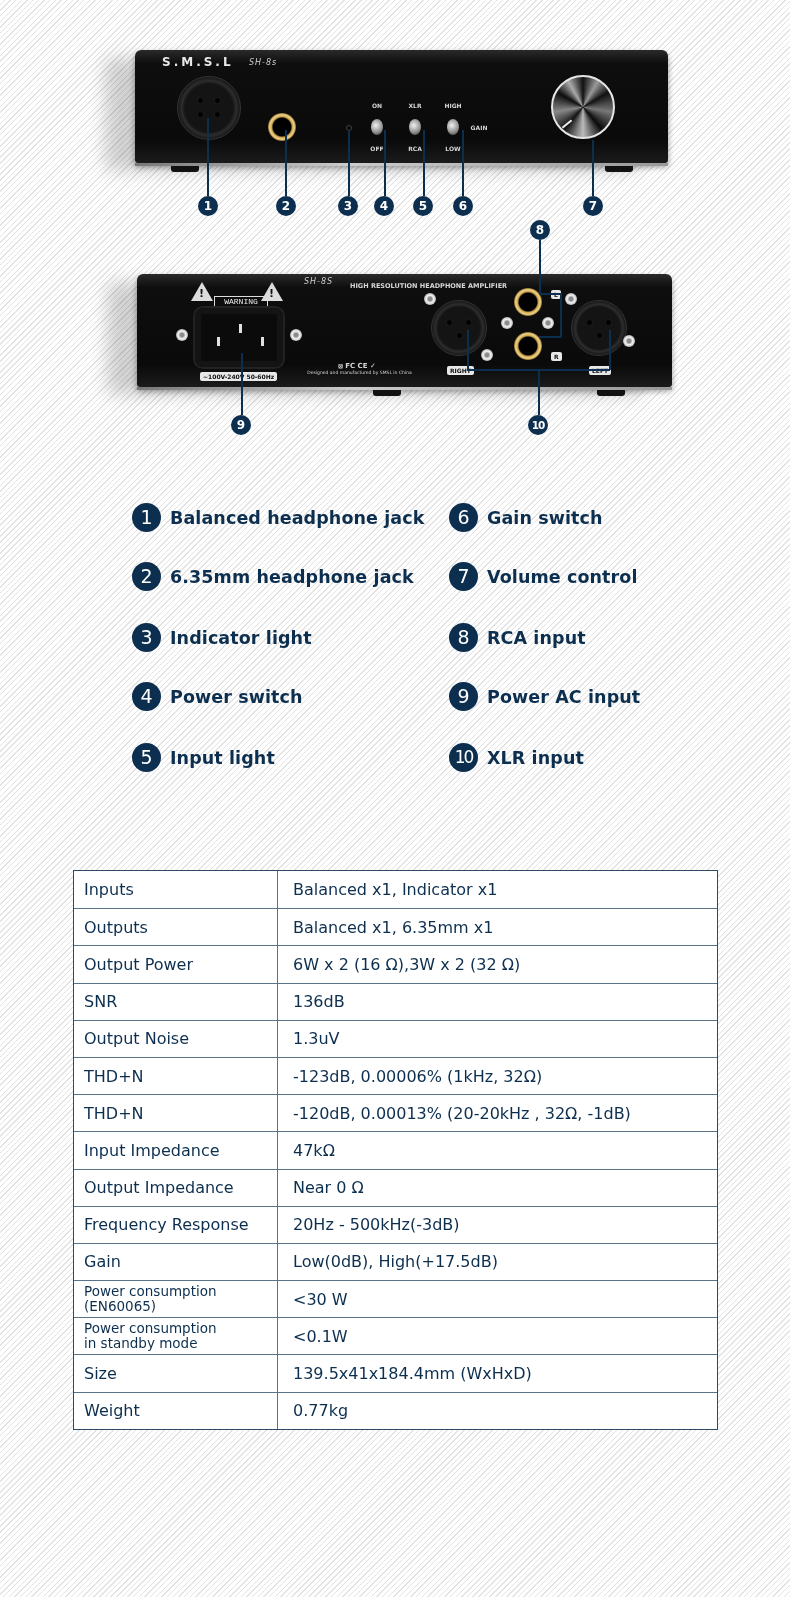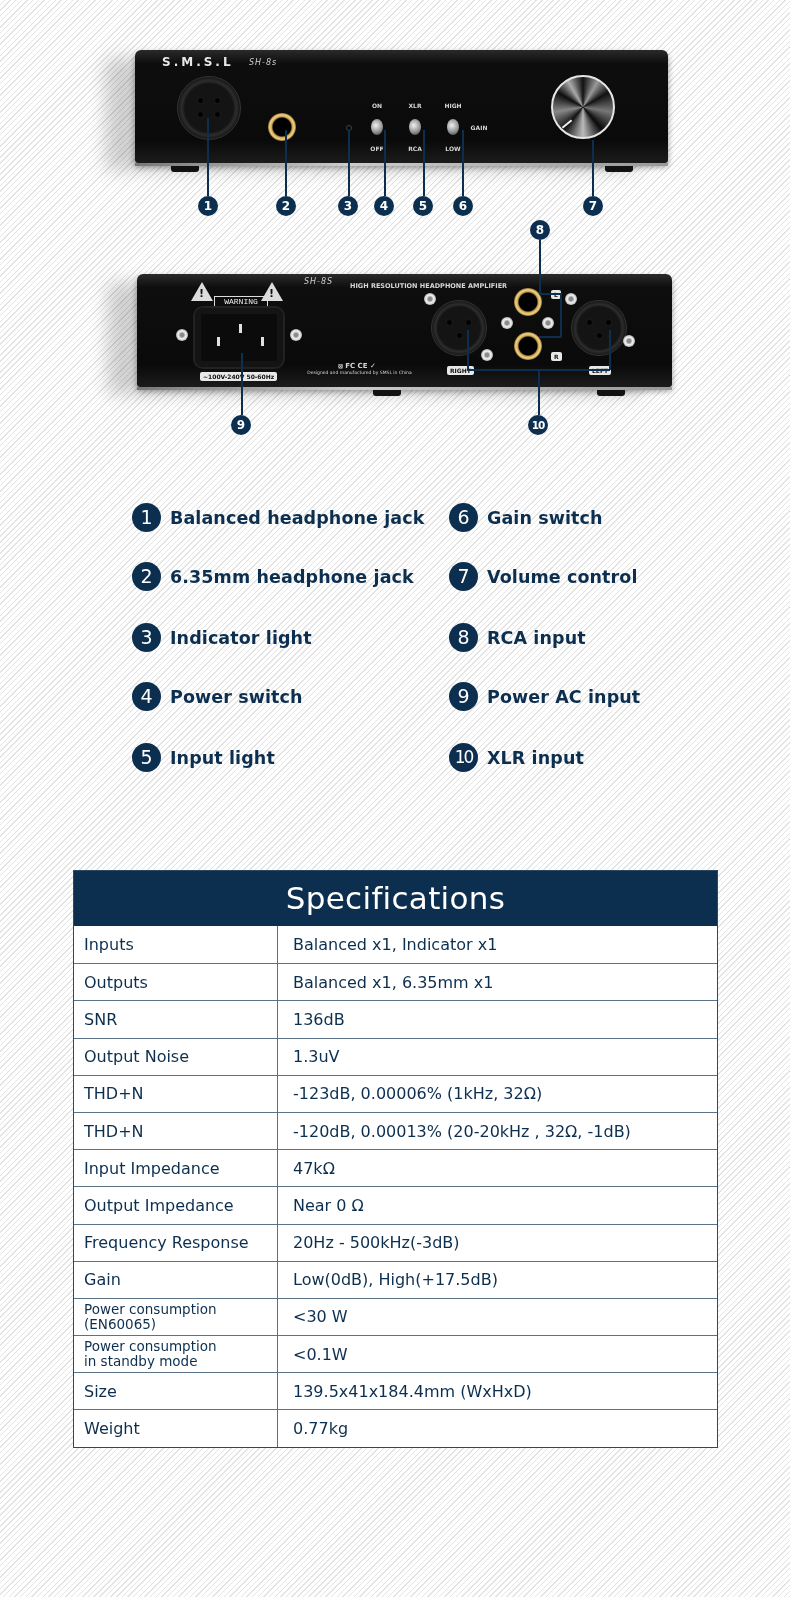--- a/index.html
+++ b/index.html
@@ -234,29 +234,32 @@
     <span class="legend-num">9</span>
     <span class="legend-text">Power AC input</span>
   </div>
   <div class="legend-item" style="left:449px; top:743px;">
     <span class="legend-num two">10</span>
     <span class="legend-text">XLR input</span>
   </div>
 </div>
 
 <div class="specs">
-  <div class="specs-head">Specifications</div>
   <div>
     <div class="spec-row" style="border-top:none;">
       <div class="spec-key">Inputs</div>
       <div class="spec-val">Balanced x1, Indicator x1</div>
     </div>
     <div class="spec-row">
       <div class="spec-key">Outputs</div>
       <div class="spec-val">Balanced x1, 6.35mm x1</div>
+    </div>
+    <div class="spec-row">
+      <div class="spec-key">Output Power</div>
+      <div class="spec-val">6W x 2 (16 Ω),3W x 2 (32 Ω)</div>
     </div>
     <div class="spec-row">
       <div class="spec-key">SNR</div>
       <div class="spec-val">136dB</div>
     </div>
     <div class="spec-row">
       <div class="spec-key">Output Noise</div>
       <div class="spec-val">1.3uV</div>
     </div>
     <div class="spec-row">

